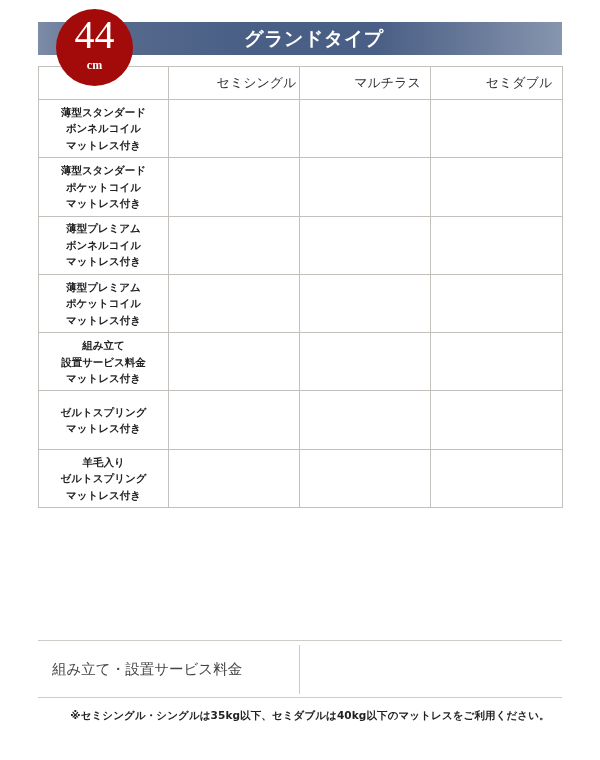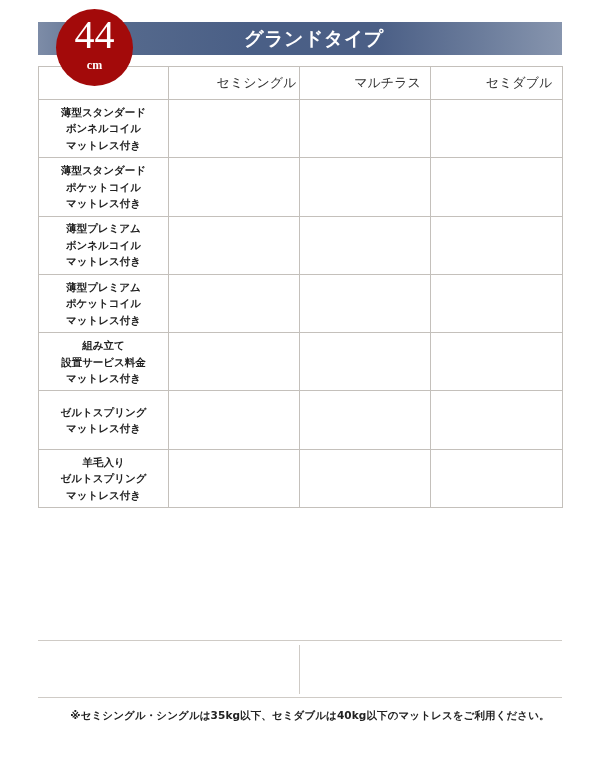--- a/index.html
+++ b/index.html
@@ -155,17 +155,18 @@
           <div>マットレス付き</div>
         </td>
         <td></td>
         <td></td>
         <td></td>
       </tr>
     </tbody>
 </table>
 
 <div class="fee-row">
+  <div class="fee-label">組み立て・設置サービス料金</div>
   <div class="fee-divider"></div>
   <div class="fee-value"></div>
 </div>
 
 <div class="note">※セミシングル・シングルは35kg以下、セミダブルは40kg以下のマットレスをご利用ください。</div>
 
 </body></html>

